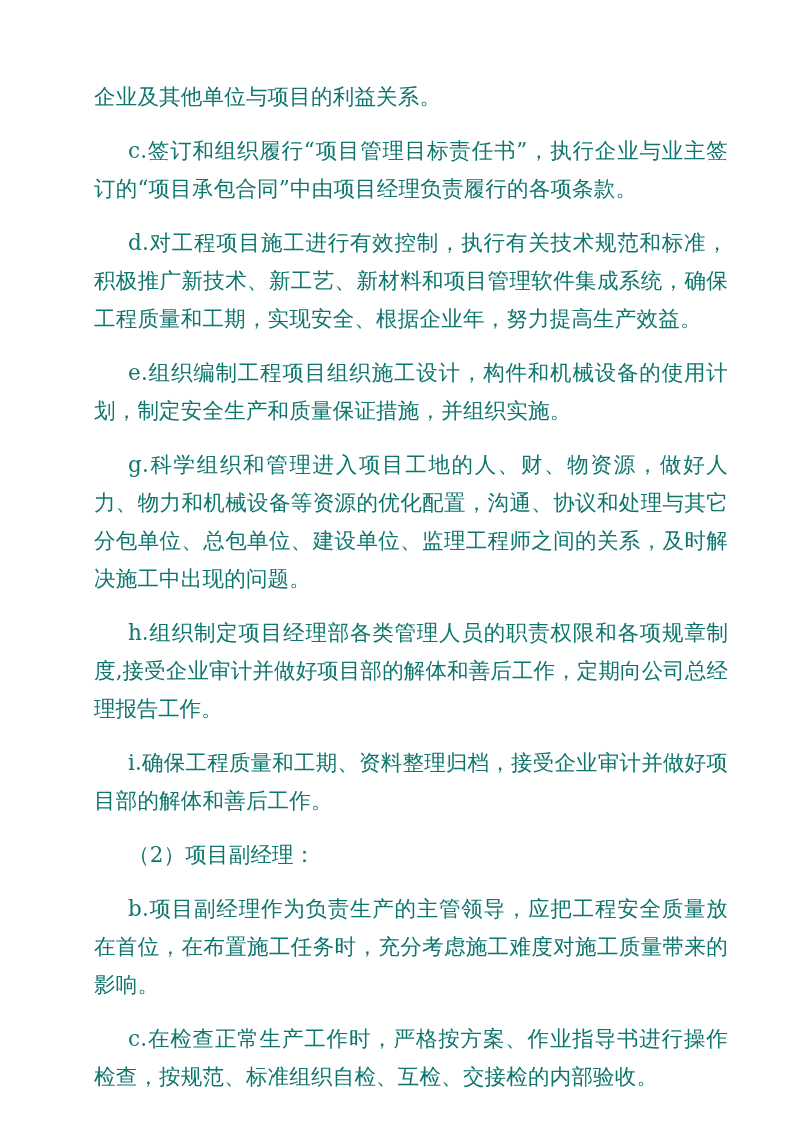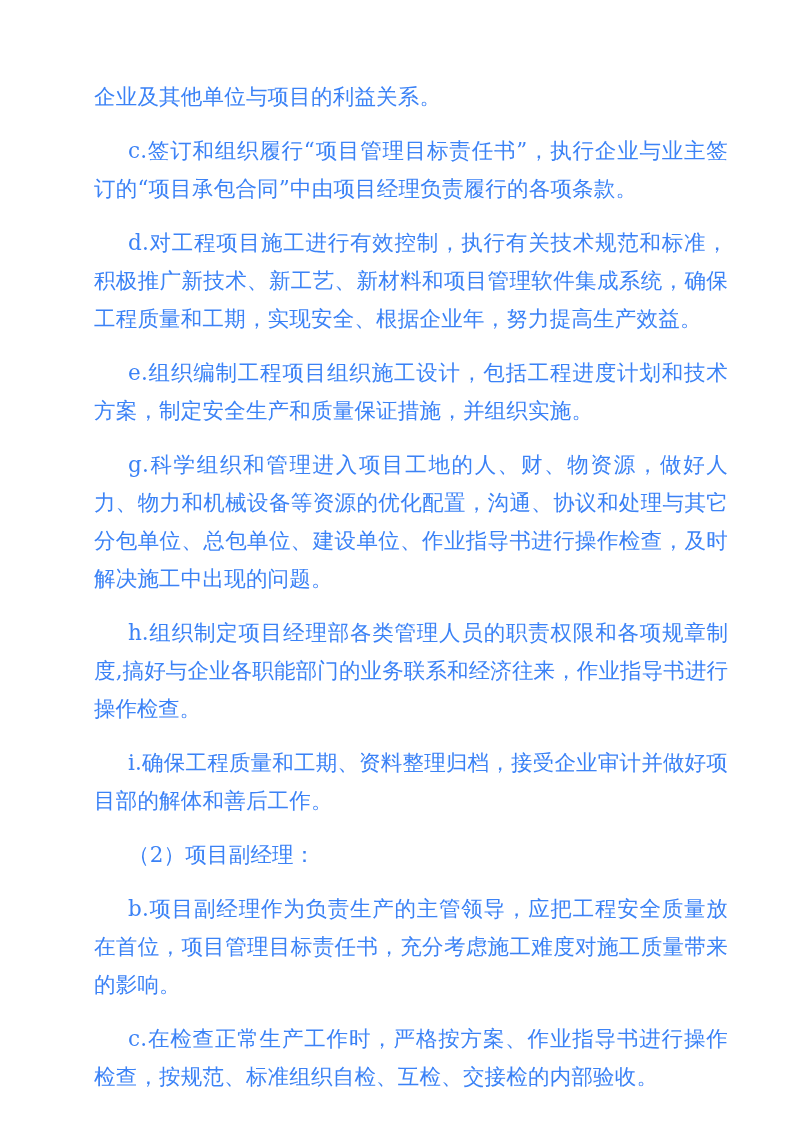--- a/index.html
+++ b/index.html
@@ -23,21 +23,21 @@
     position: absolute;
     left: 94px;
     top: 78px;
     width: 634px;
   }
   .para {
     margin: 0;
     padding: 0;
     font-size: 21.5px;
     line-height: 38px;
-    color: #3b82f6;
+    color: #0f766e;
     text-align: justify;
     text-justify: inter-ideograph;
     letter-spacing: 0.2px;
     word-break: break-all;
     font-family: "DejaVu Serif", "Liberation Serif", serif;
   }
   .para.indent {
     text-indent: 34px;
     margin-top: 16px;
   }
@@ -53,30 +53,30 @@
 
 <div class="page">
   <div class="text-column">
 
     <p class="para flush">企业及其他单位与项目的利益关系。</p>
 
     <p class="para indent">c.签订和组织履行“项目管理目标责任书”，执行企业与业主签订的“项目承包合同”中由项目经理负责履行的各项条款。</p>
 
     <p class="para indent">d.对工程项目施工进行有效控制，执行有关技术规范和标准，积极推广新技术、新工艺、新材料和项目管理软件集成系统，确保工程质量和工期，实现安全、根据企业年，努力提高生产效益。</p>
 
-    <p class="para indent">e.组织编制工程项目组织施工设计，包括工程进度计划和技术方案，制定安全生产和质量保证措施，并组织实施。</p>
+    <p class="para indent">e.组织编制工程项目组织施工设计，构件和机械设备的使用计划，制定安全生产和质量保证措施，并组织实施。</p>
 
 
-    <p class="para indent">g.科学组织和管理进入项目工地的人、财、物资源，做好人力、物力和机械设备等资源的优化配置，沟通、协议和处理与其它分包单位、总包单位、建设单位、作业指导书进行操作检查，及时解决施工中出现的问题。</p>
+    <p class="para indent">g.科学组织和管理进入项目工地的人、财、物资源，做好人力、物力和机械设备等资源的优化配置，沟通、协议和处理与其它分包单位、总包单位、建设单位、监理工程师之间的关系，及时解决施工中出现的问题。</p>
 
-    <p class="para indent tight">h.组织制定项目经理部各类管理人员的职责权限和各项规章制度,搞好与企业各职能部门的业务联系和经济往来，作业指导书进行操作检查。</p>
+    <p class="para indent tight">h.组织制定项目经理部各类管理人员的职责权限和各项规章制度,接受企业审计并做好项目部的解体和善后工作，定期向公司总经理报告工作。</p>
 
     <p class="para indent">i.确保工程质量和工期、资料整理归档，接受企业审计并做好项目部的解体和善后工作。</p>
 
     <p class="para indent">（2）项目副经理：</p>
 
 
-    <p class="para indent">b.项目副经理作为负责生产的主管领导，应把工程安全质量放在首位，项目管理目标责任书，充分考虑施工难度对施工质量带来的影响。</p>
+    <p class="para indent">b.项目副经理作为负责生产的主管领导，应把工程安全质量放在首位，在布置施工任务时，充分考虑施工难度对施工质量带来的影响。</p>
 
     <p class="para indent">c.在检查正常生产工作时，严格按方案、作业指导书进行操作检查，按规范、标准组织自检、互检、交接检的内部验收。</p>
 
   </div>
 </div>
 
 </body></html>

